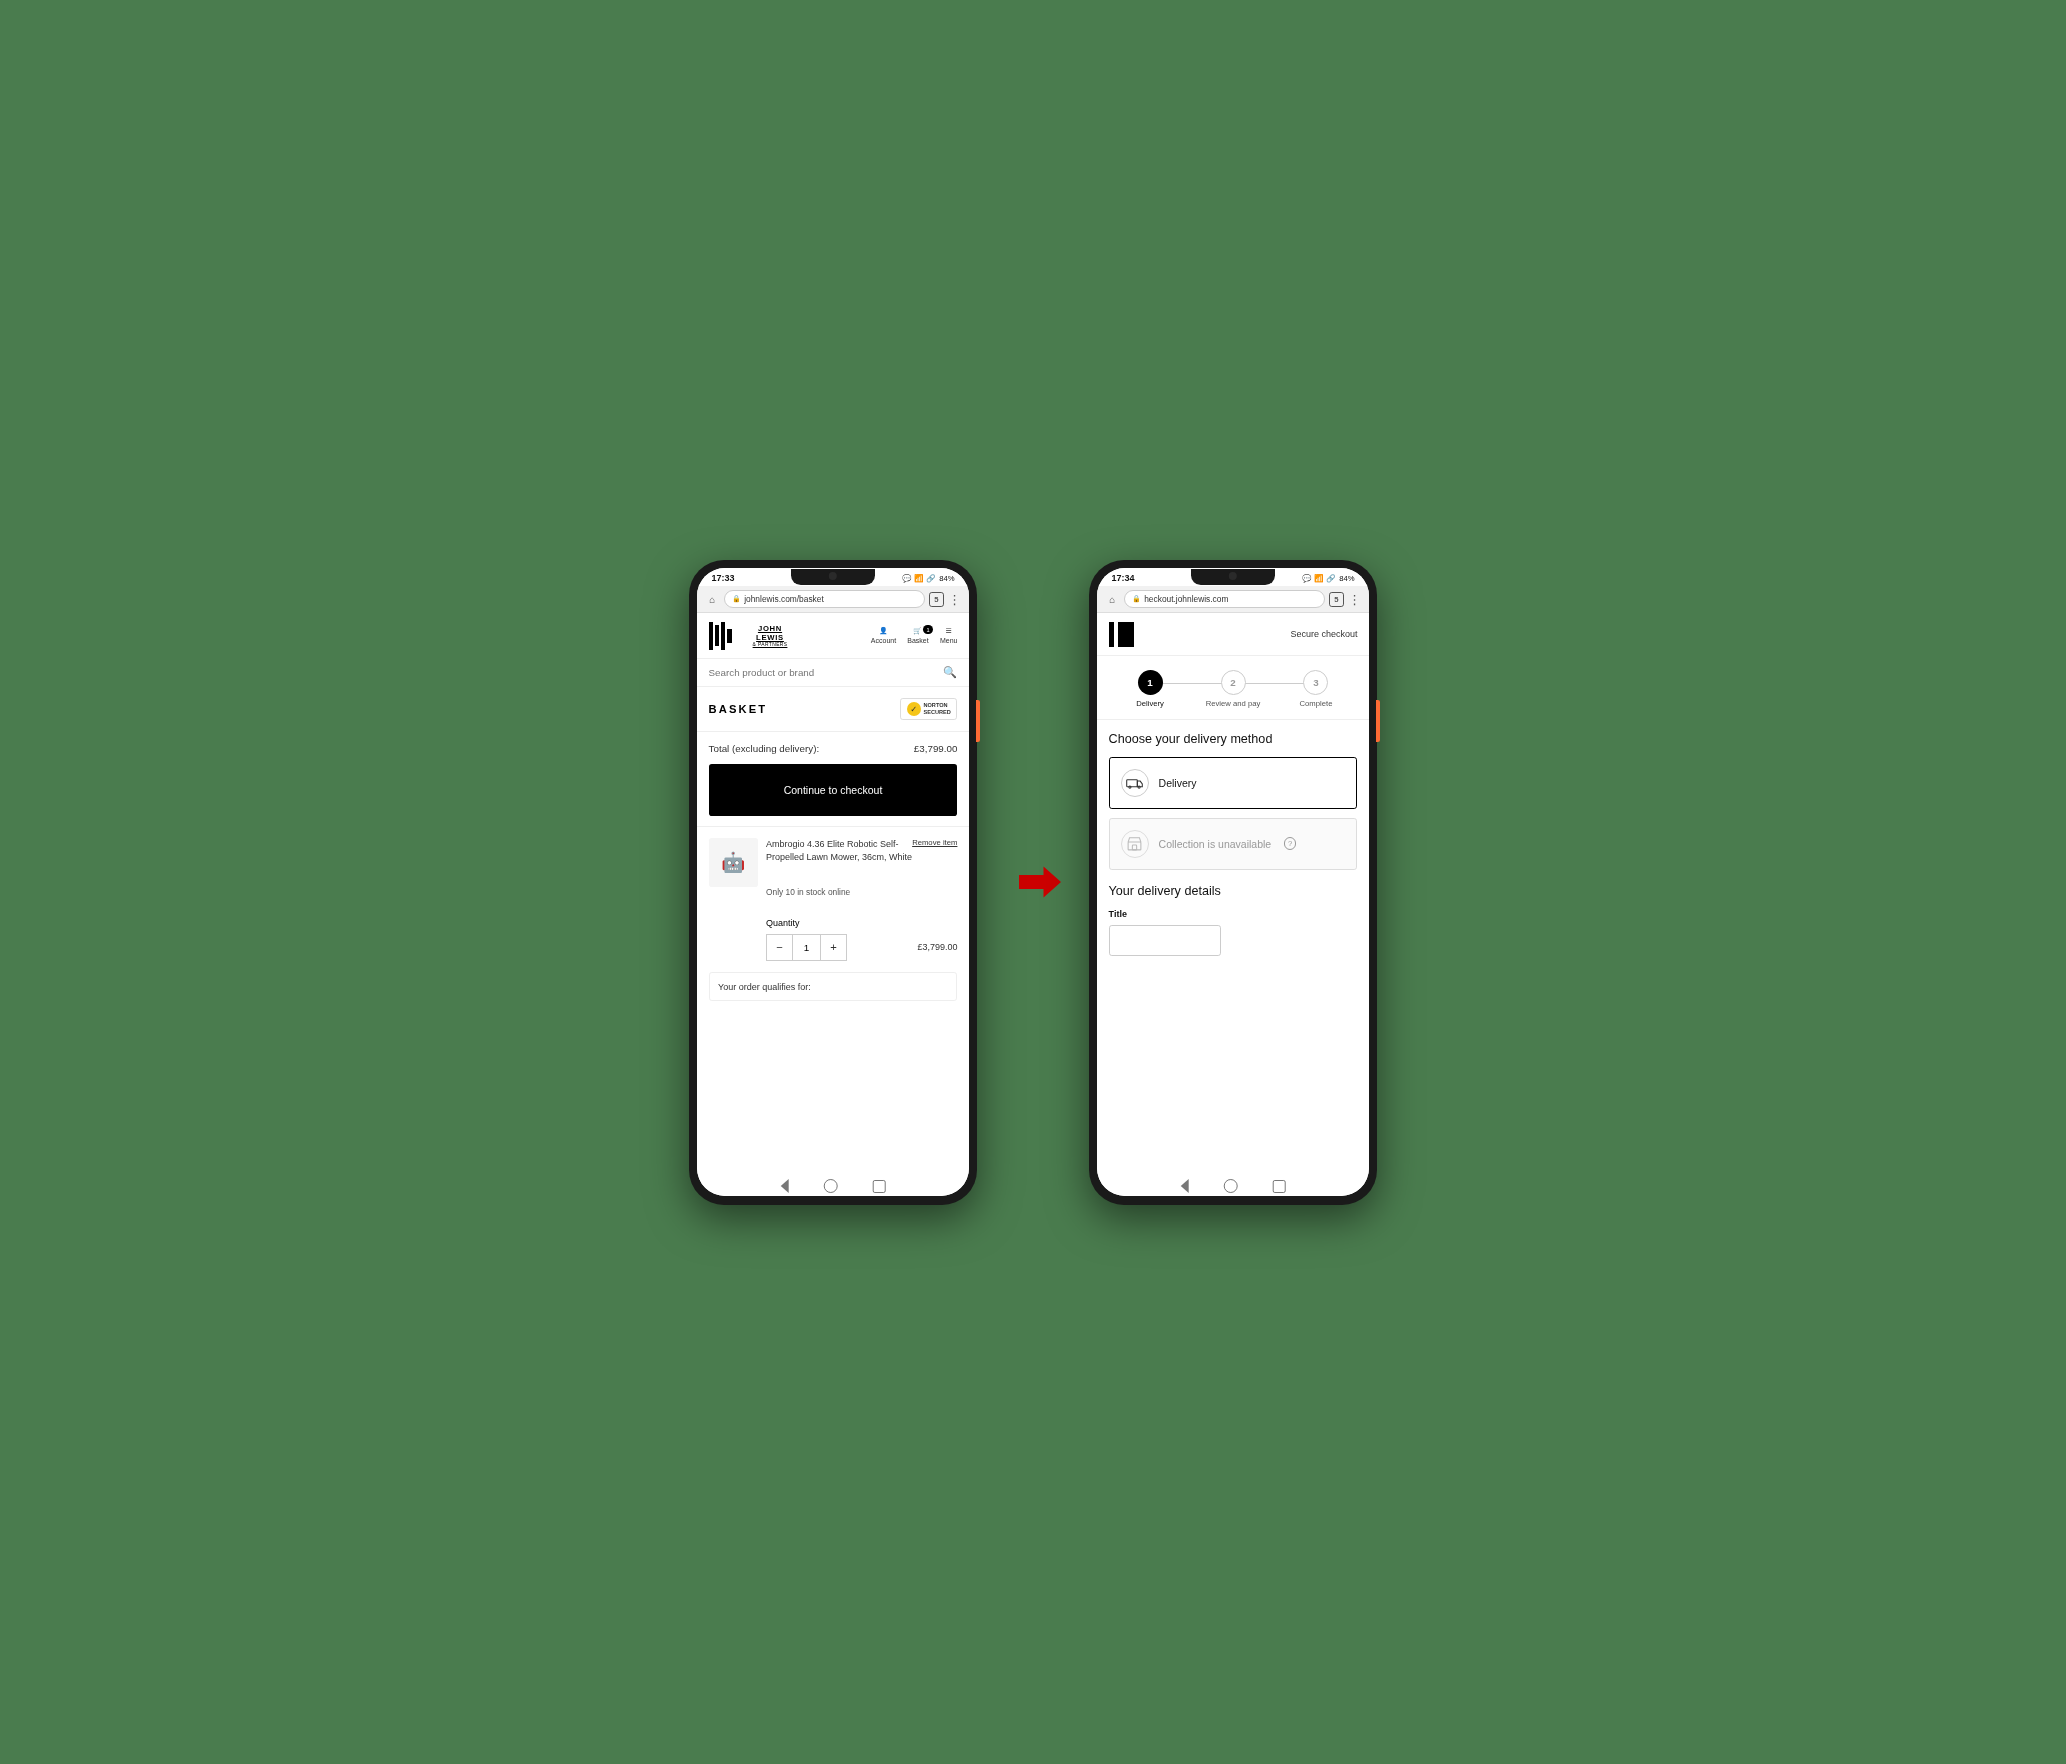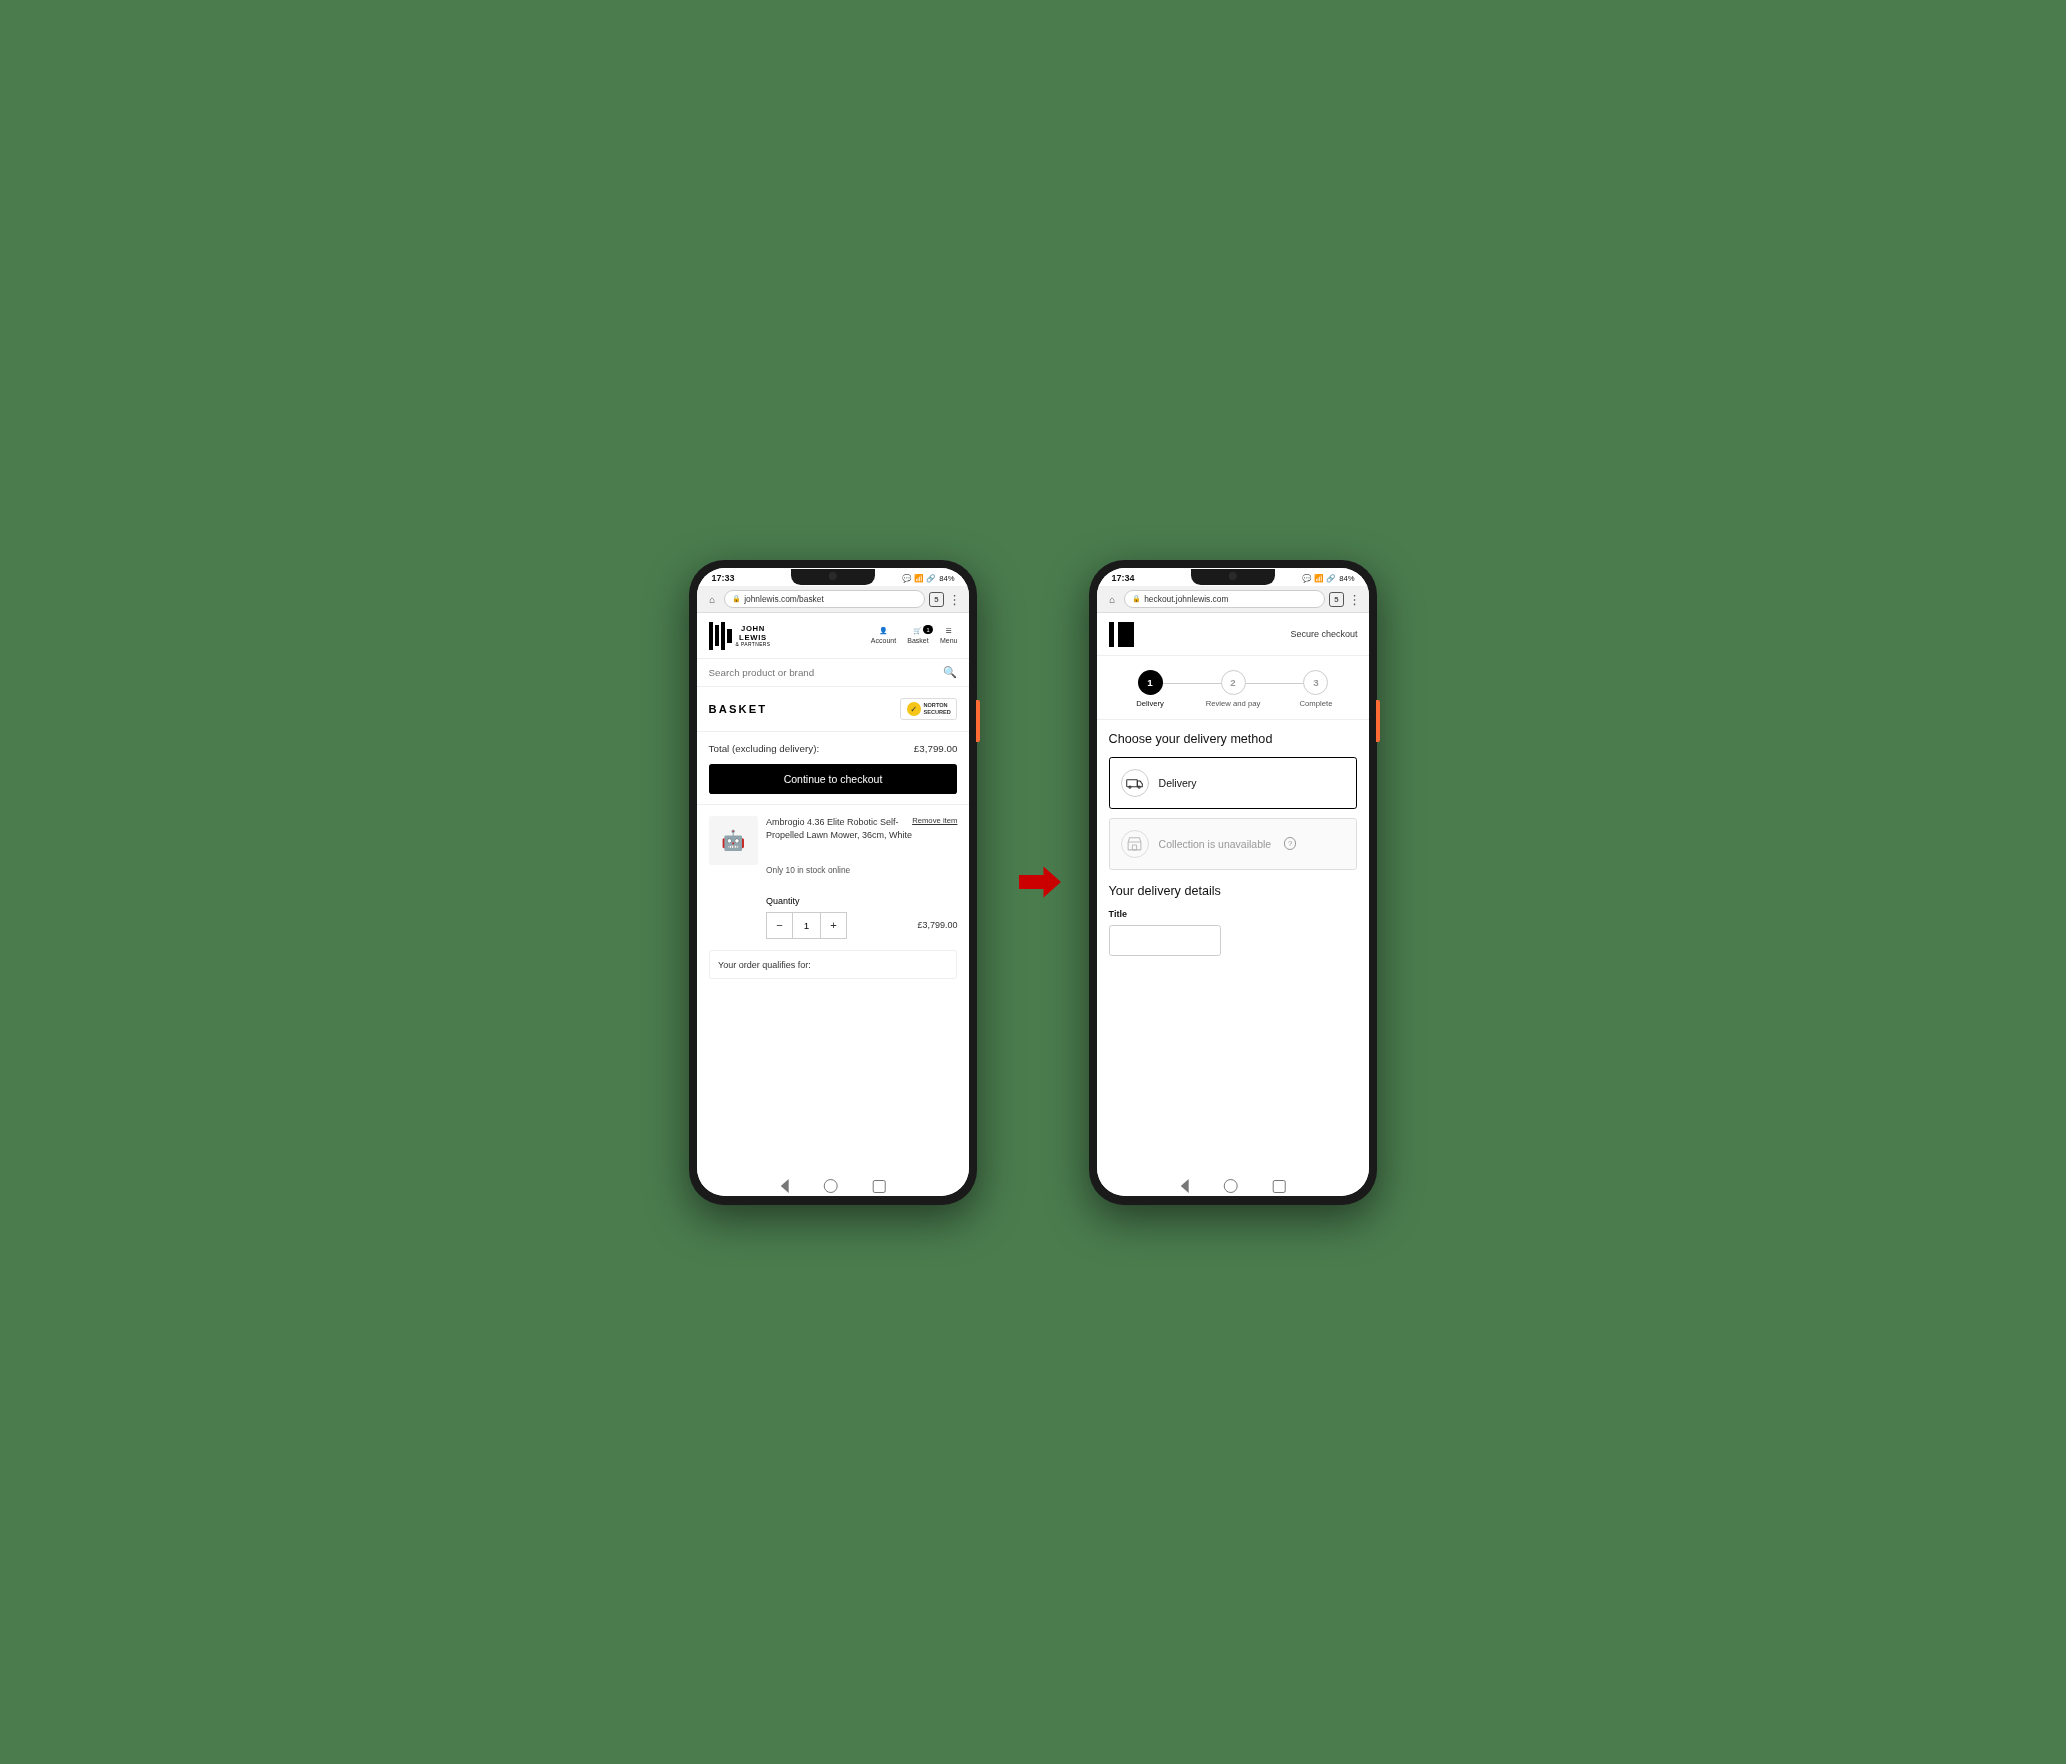--- a/index.html
+++ b/index.html
@@ -206,21 +206,22 @@
       display: flex;
       align-items: center;
       justify-content: space-between;
       padding: 8.4px 11.2px;
       border-bottom: 0.7px solid #eee;
     }
 
     .jl-logo {
       display: flex;
       align-items: center;
-      gap: 4px;
+      gap: 21px;
+      text-decoration: underline;
     }
 
     .jl-logo-bars {
       display: flex;
       gap: 2.1px;
     }
 
     .jl-logo-bar {
       width: 4.2px;
       background: black;
@@ -341,21 +342,21 @@
       color: #333;
     }
 
     
     .checkout-btn {
       margin: 9.8px 11.2px;
       background: black;
       color: white;
       border: none;
       border-radius: 2.8px;
-      padding: 9px;
+      padding: 20px;
       width: calc(100% - 22.4px);
       font-size: 10.5px;
       font-weight: 500;
       cursor: pointer;
       text-align: center;
     }
 
     
     .product-item {
       display: flex;

